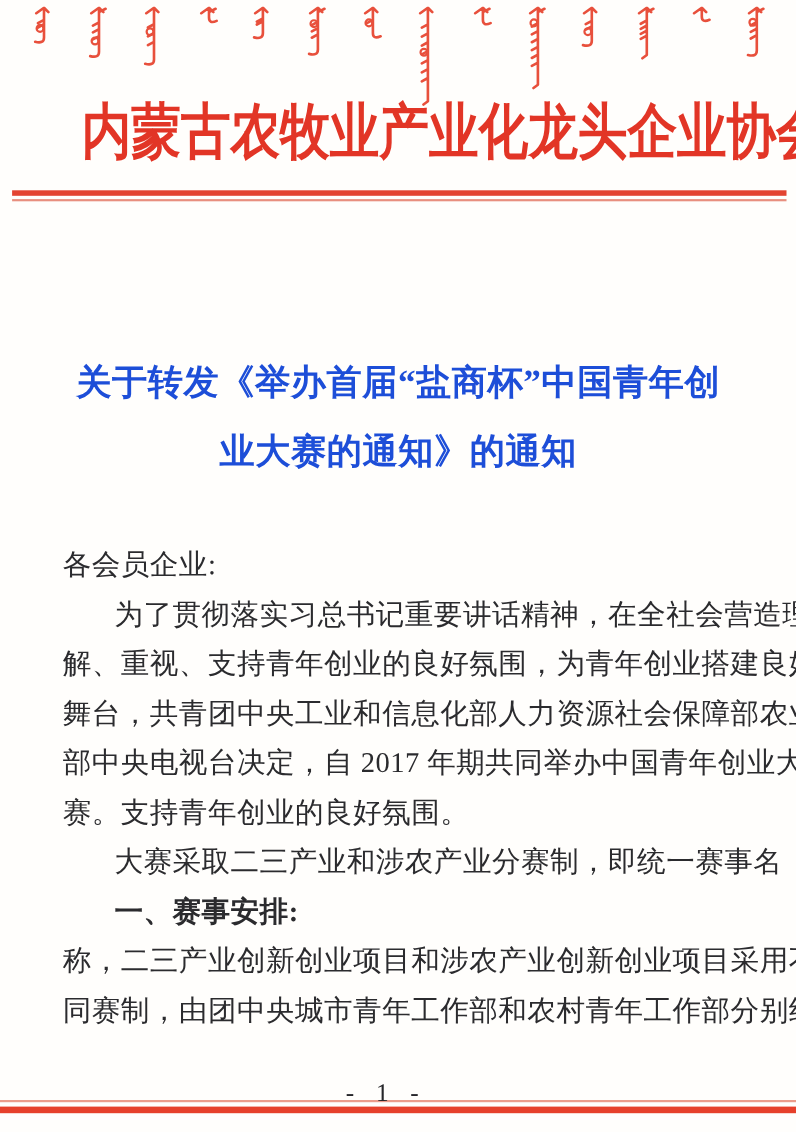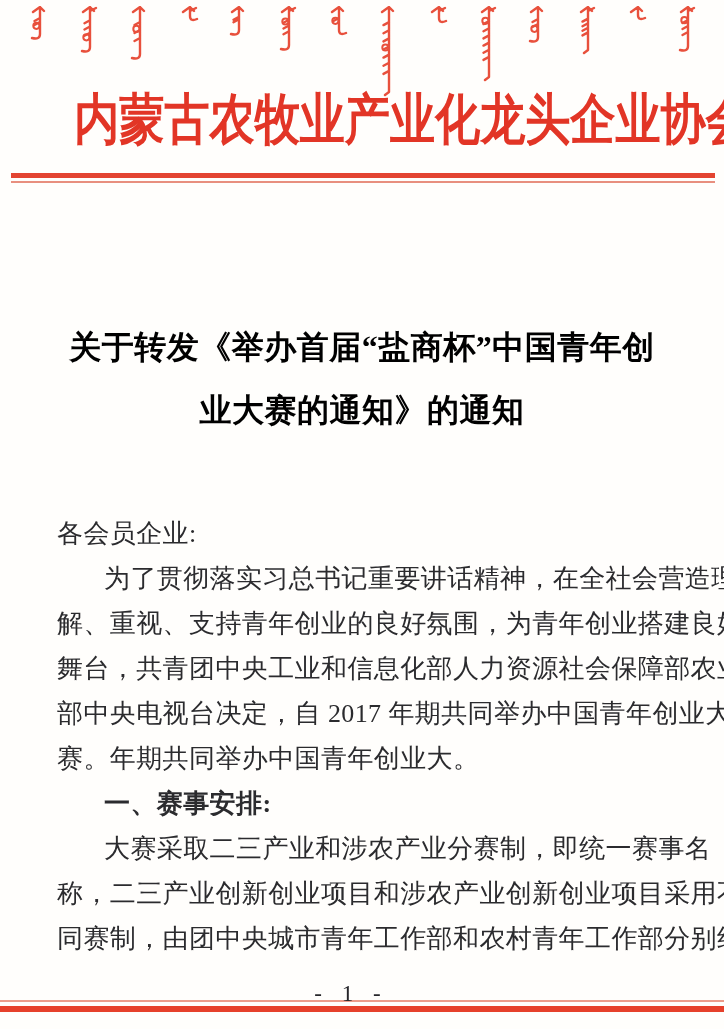--- a/index.html
+++ b/index.html
@@ -26,21 +26,21 @@
   .rule-thick{position:absolute;top:173px;left:11px;right:9px;height:5px;}
   .rule-thin{position:absolute;top:181px;left:11px;right:9px;height:2px;}
   
   .doc-title{
     position:absolute;top:316px;left:0;width:100%;
     text-align:center;font-size:32px;font-weight:bold;line-height:63px;
     color:#17171f;letter-spacing:0.5px;
   }
   
   .body{
-    position:absolute;top:511px;left:57px;width:612px;
+    position:absolute;top:491px;left:57px;width:612px;
     font-size:26px;color:#2b2b2e;letter-spacing:0.4px;
   }
   .line{line-height:45px;white-space:nowrap;}
   .line.heading{font-weight:bold;}
   .line.indent{padding-left:47px;}
   
   .footer-thin{position:absolute;top:1000px;left:0;width:100%;height:2px;}
   .footer-thick{position:absolute;top:1006px;left:0;width:100%;height:6px;}
   .page-number{
     position:absolute;top:981px;left:-11px;width:100%;z-index:3;
@@ -106,34 +106,34 @@
       </svg>
     </div>
 
   <div class="org-name">
     <span id="orgName" style="color: rgb(226, 53, 38);">内蒙古农牧业产业化龙头企业协会</span>
   </div>
 
   <div class="rule-thick" id="ruleThick" style="background: rgb(227, 68, 49);"></div>
   <div class="rule-thin" id="ruleThin" style="background: rgb(232, 143, 127);"></div>
 
-  <div class="doc-title" id="docTitle" style="color: #000000;">
+  <div class="doc-title" id="docTitle" style="color: #1d4ed8;">
     <div>关于转发《举办首届“盐商杯”中国青年创</div>
     <div>业大赛的通知》的通知</div>
   </div>
 
   <div class="body" id="docBody" style="color: rgb(43, 43, 46);">
       <div class="line salutation">各会员企业:</div>
       <div class="line paragraph indent">为了贯彻落实习总书记重要讲话精神，在全社会营造理</div>
       <div class="line paragraph">解、重视、支持青年创业的良好氛围，为青年创业搭建良好</div>
       <div class="line paragraph">舞台，共青团中央工业和信息化部人力资源社会保障部农业</div>
       <div class="line paragraph">部中央电视台决定，自 2017 年期共同举办中国青年创业大</div>
-      <div class="line paragraph">赛。年期共同举办中国青年创业大。</div>
+      <div class="line paragraph">赛。支持青年创业的良好氛围。</div>
+      <div class="line paragraph indent">大赛采取二三产业和涉农产业分赛制，即统一赛事名</div>
       <div class="line heading indent">一、赛事安排:</div>
-      <div class="line paragraph indent">大赛采取二三产业和涉农产业分赛制，即统一赛事名</div>
       <div class="line paragraph">称，二三产业创新创业项目和涉农产业创新创业项目采用不</div>
       <div class="line paragraph">同赛制，由团中央城市青年工作部和农村青年工作部分别组</div>
     </div>
 
   <div class="footer-thin" id="footThin" style="background: rgb(235, 156, 139);"></div>
   <div class="footer-thick" id="footThick" style="background: rgb(230, 64, 43);"></div>
   <div class="page-number">- 1 -</div>
 
 </div>
 

